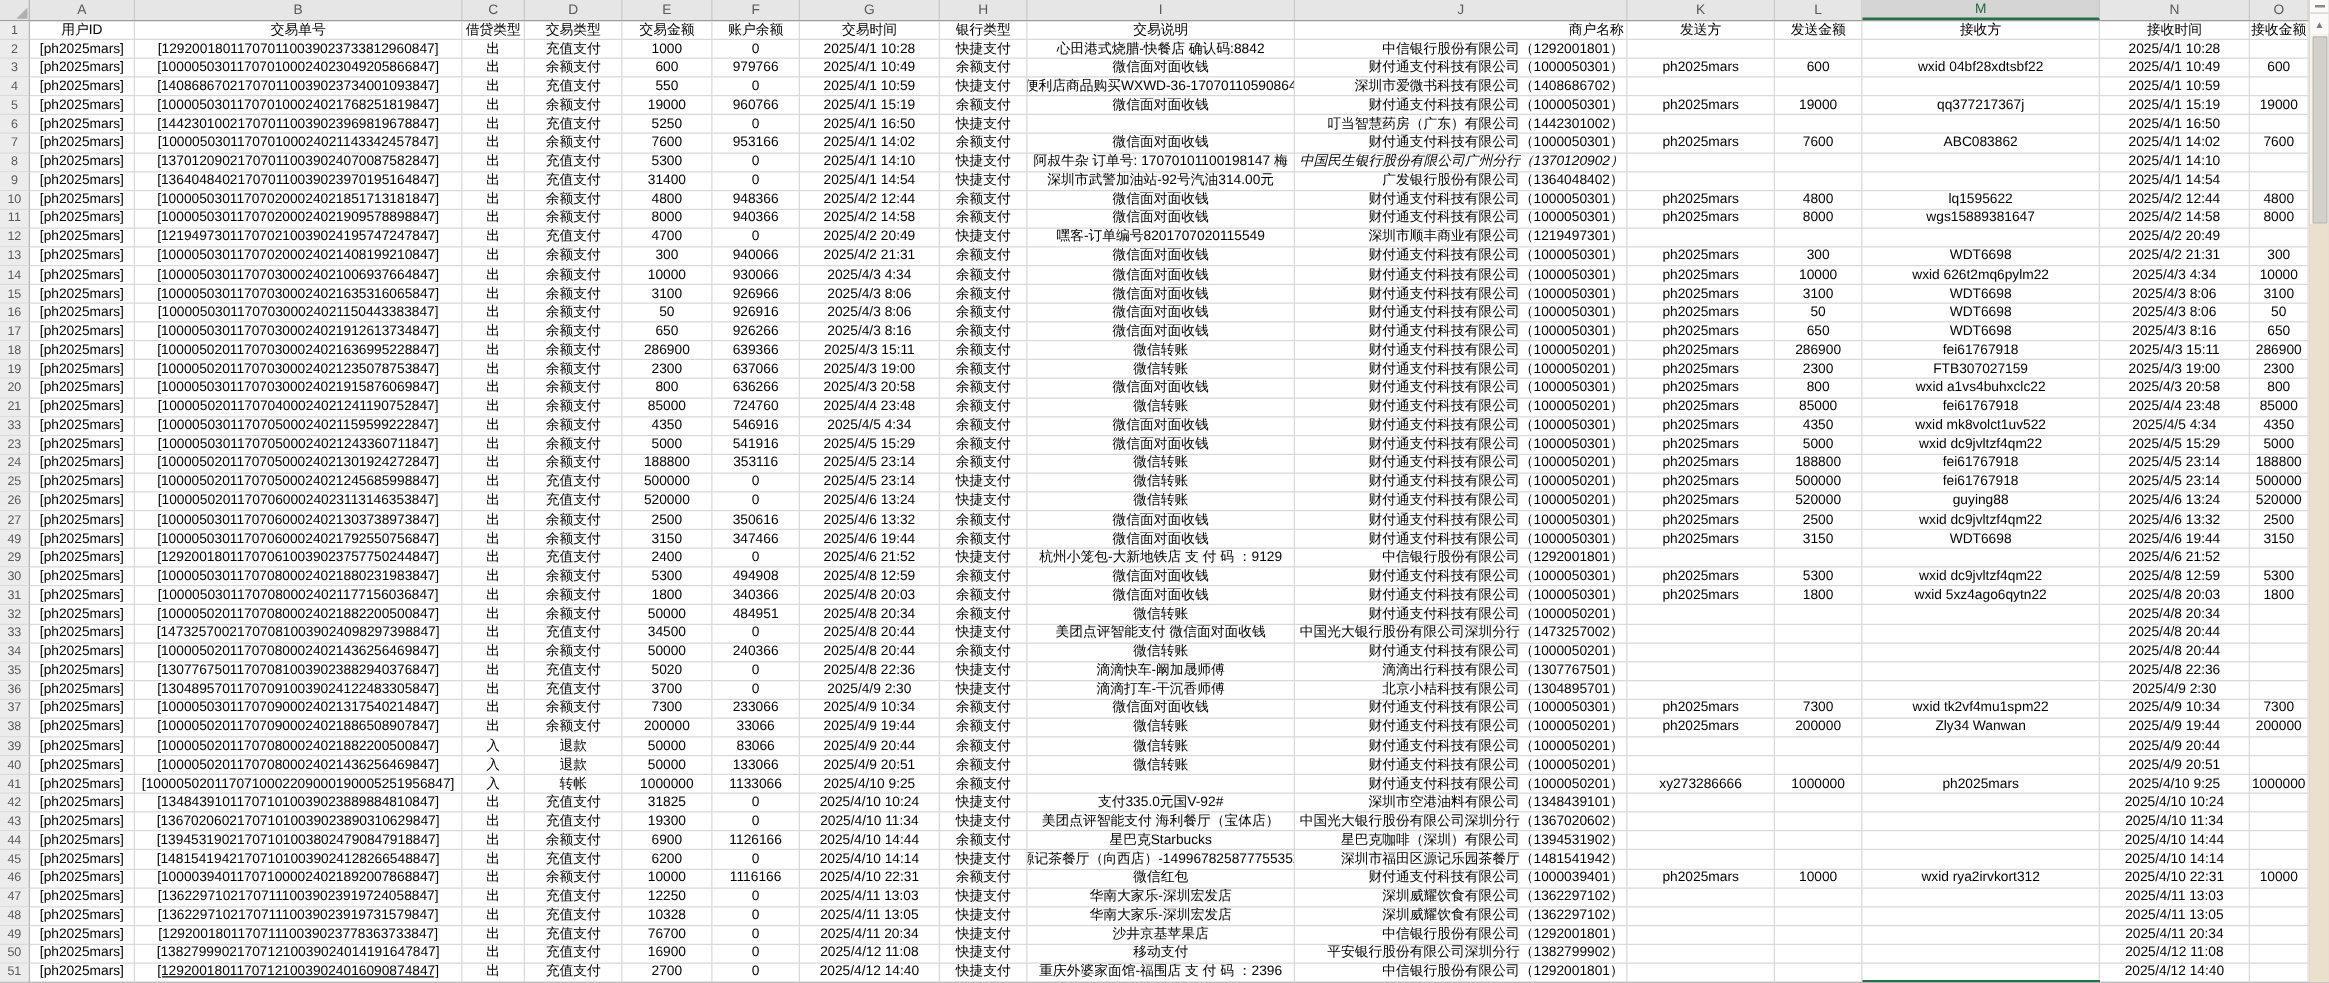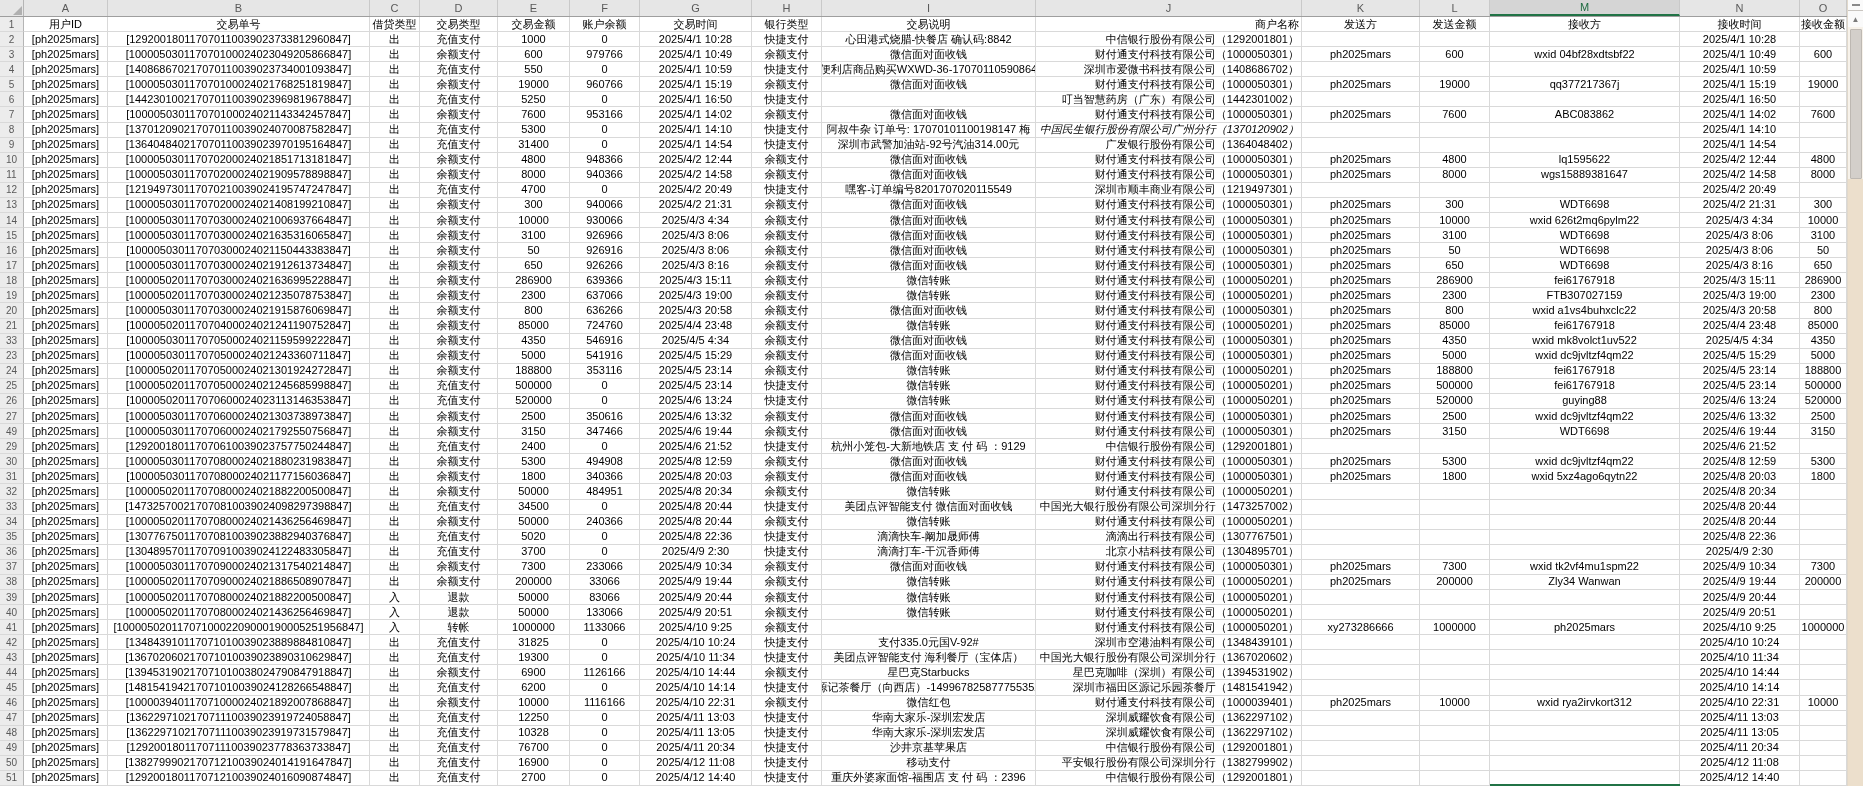--- a/index.html
+++ b/index.html
@@ -983,21 +983,21 @@
         <div class="cell right" style="flex: 0 0 266px;">平安银行股份有限公司深圳分行（1382799902）</div>
         <div class="cell" style="flex: 0 0 118px;"></div>
         <div class="cell" style="flex: 0 0 70px;"></div>
         <div class="cell" style="flex: 0 0 190px;"></div>
         <div class="cell" style="flex: 0 0 120px;">2025/4/12 11:08</div>
         <div class="cell" style="flex: 0 0 47px;"></div>
       </div>
       <div class="row">
         <div class="rn">51</div>
         <div class="cell" style="flex: 0 0 84px;">[ph2025mars]</div>
-        <div class="cell" style="flex: 0 0 262px;">[129200180117071210039024016090874847]</div>
+        <div class="cell" style="flex: 0 0 262px; text-decoration: underline;">[129200180117071210039024016090874847]</div>
         <div class="cell" style="flex: 0 0 50px;">出</div>
         <div class="cell" style="flex: 0 0 78px;">充值支付</div>
         <div class="cell" style="flex: 0 0 72px;">2700</div>
         <div class="cell" style="flex: 0 0 70px;">0</div>
         <div class="cell" style="flex: 0 0 112px;">2025/4/12 14:40</div>
         <div class="cell" style="flex: 0 0 70px;">快捷支付</div>
         <div class="cell" style="flex: 0 0 214px;">重庆外婆家面馆-福围店 支 付 码 ：2396</div>
         <div class="cell right" style="flex: 0 0 266px;">中信银行股份有限公司（1292001801）</div>
         <div class="cell" style="flex: 0 0 118px;"></div>
         <div class="cell" style="flex: 0 0 70px;"></div>

